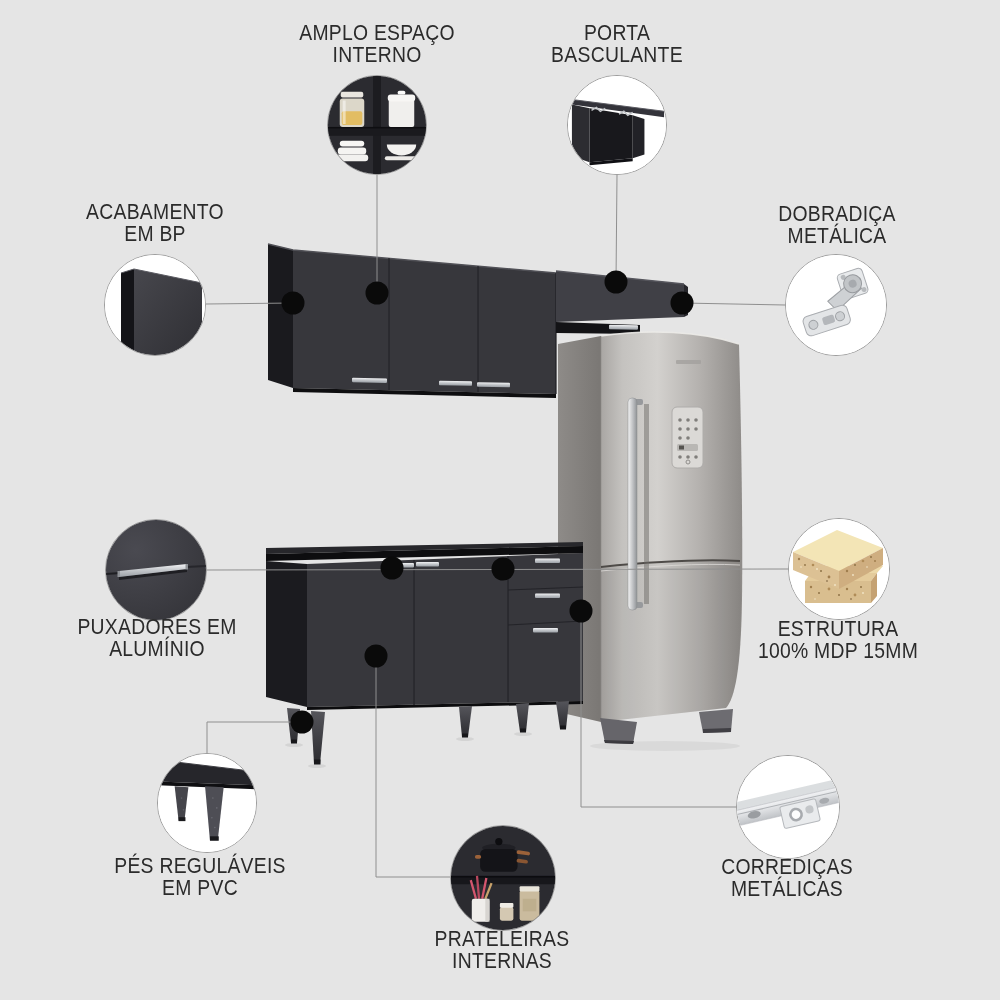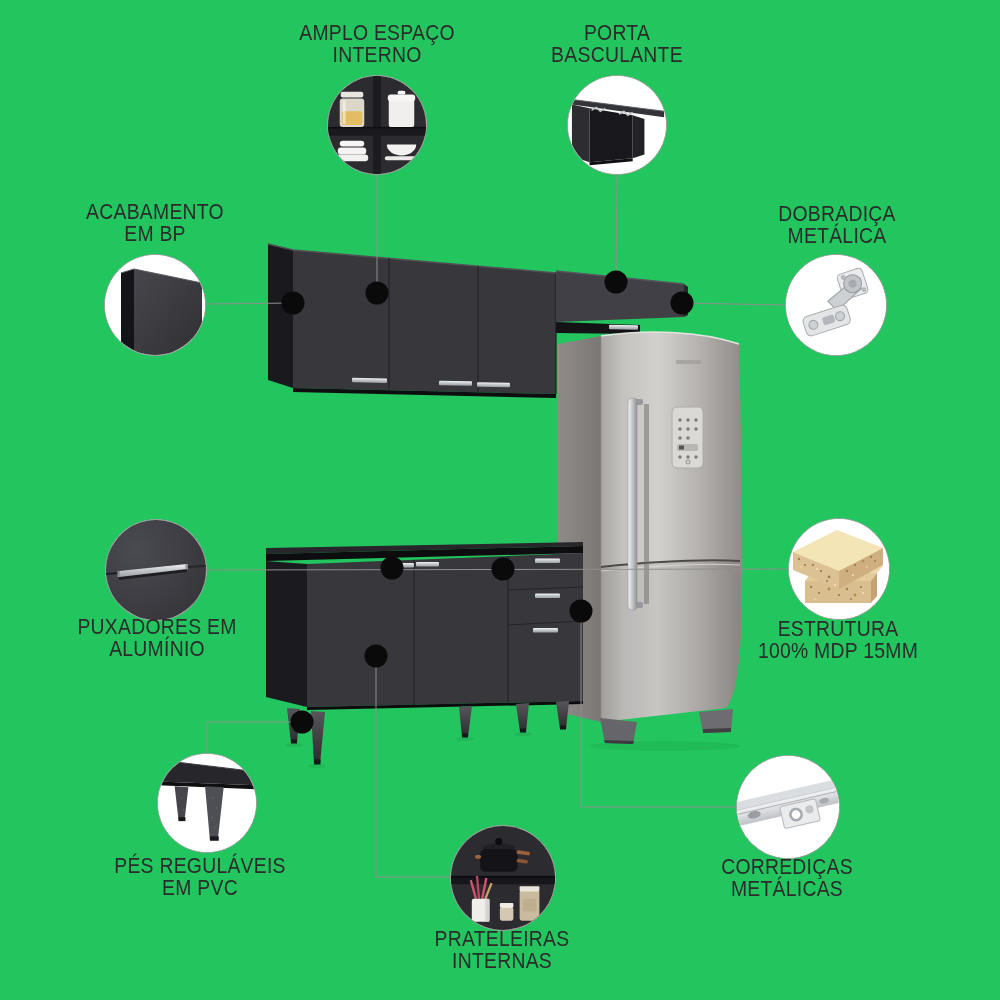--- a/index.html
+++ b/index.html
@@ -1,16 +1,16 @@
 <!DOCTYPE html>
 <html><head>
 <meta charset="utf-8">
 <style>
   html,body{margin:0;padding:0;background:#fff;}
-  .canvas{position:relative;width:1000px;height:1000px;background:#22c55e;overflow:hidden;
+  .canvas{position:relative;width:1000px;height:1000px;background:#e5e5e5;overflow:hidden;
           font-family:"Liberation Sans",sans-serif;}
   .scene{position:absolute;left:0;top:0;width:1000px;height:1000px;}
   .callout-circle{position:absolute;border:1px solid #9b9b9b;border-radius:50%;
                   overflow:hidden;background:#fff;box-sizing:border-box;}
   .callout-circle svg{display:block;width:100%;height:100%;}
   .label{position:absolute;width:340px;margin-left:-170px;text-align:center;
          font-size:22px;line-height:22px;letter-spacing:.3px;color:#2b2b2b;
          white-space:pre-line;transform:scaleX(.88);transform-origin:50% 0;}
 </style>
 </head>

